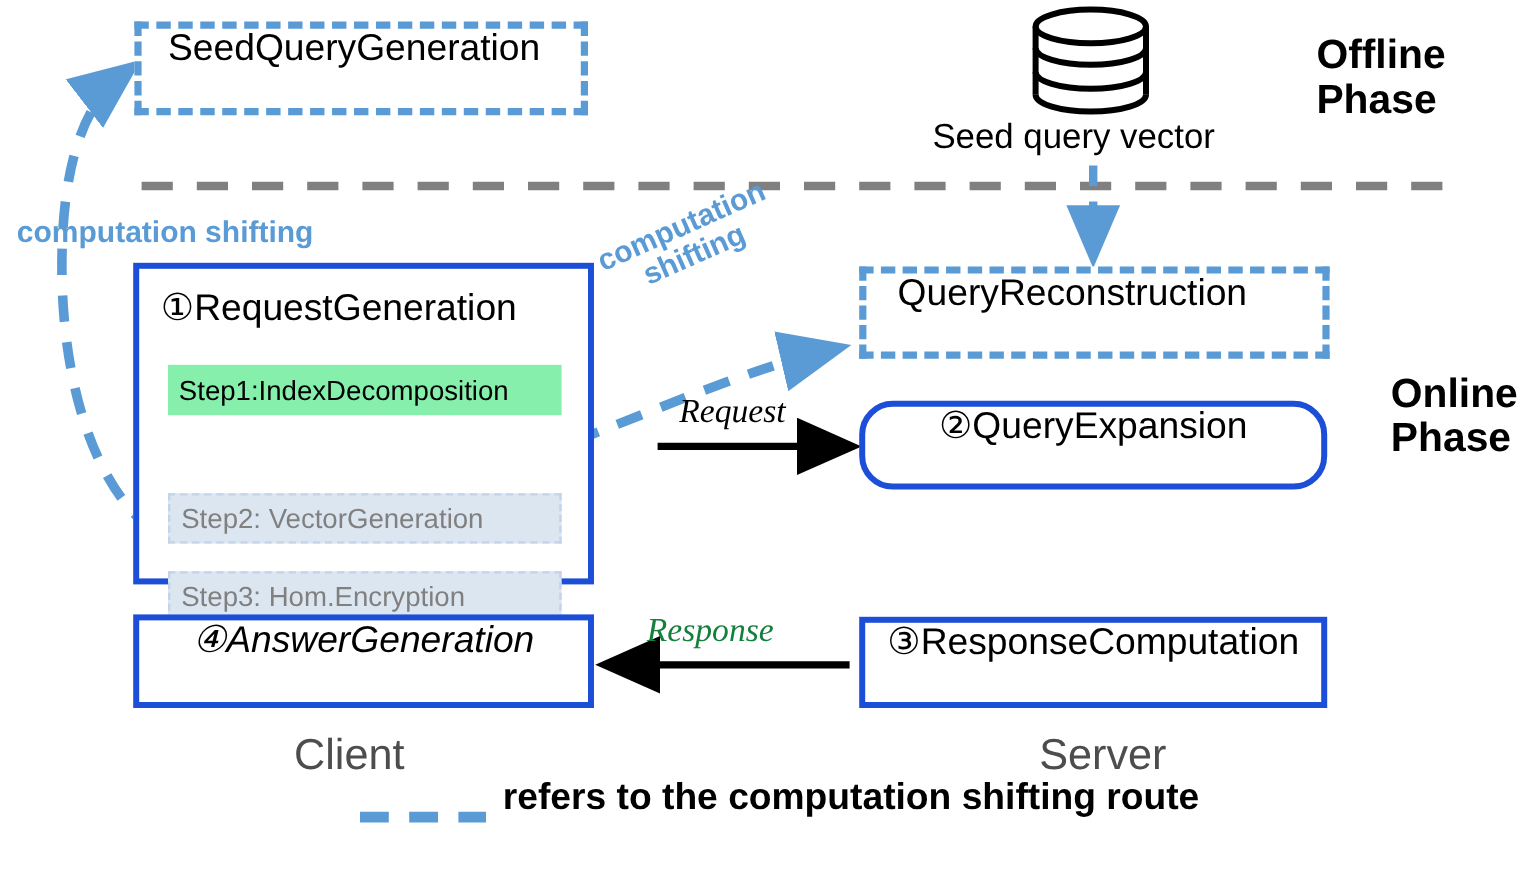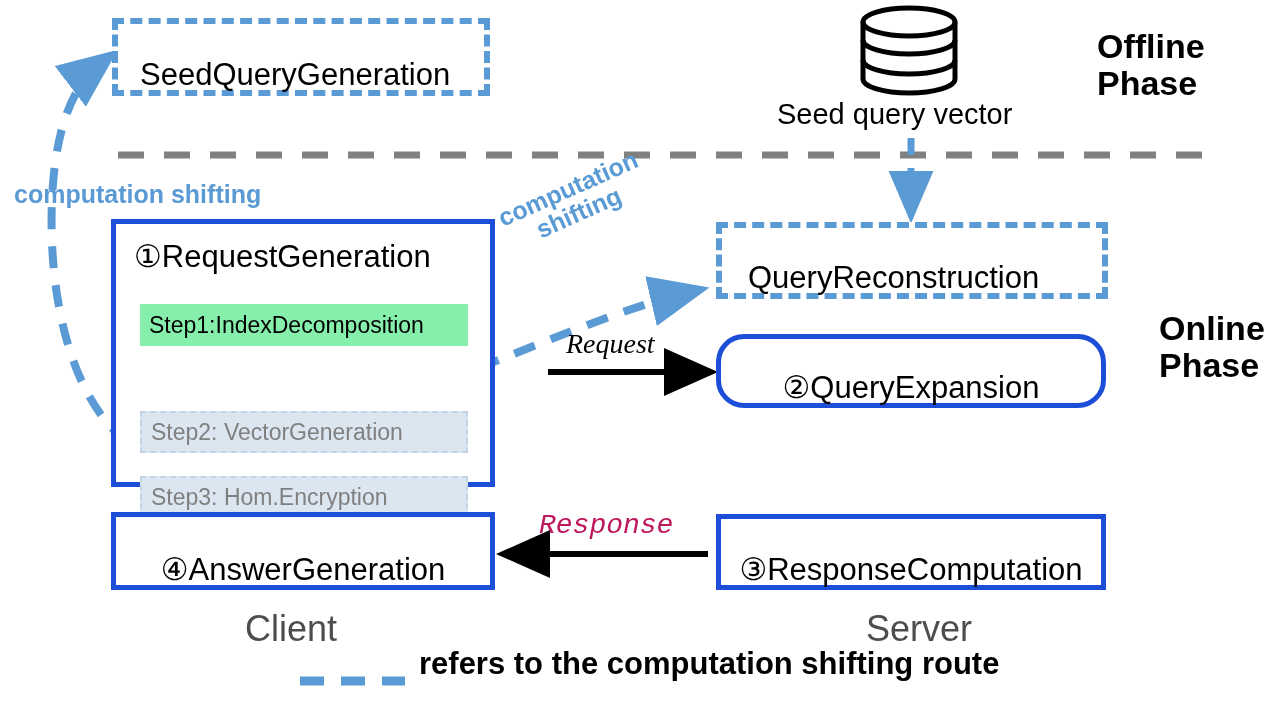--- a/index.html
+++ b/index.html
@@ -23,21 +23,21 @@
     top: 0;
     width: 1268px;
     height: 724px;
     pointer-events: none;
   }
 
   .box {
     position: absolute;
     box-sizing: border-box;
     display: flex;
-    align-items: flex-end;
+    align-items: flex-start;
   }
   .solid-box {
     border: 5px solid #1d4ed8;
     background: #ffffff;
   }
   .dashed-box {
     border: 6px dashed #5B9BD5;
     background: #ffffff;
   }
 
@@ -120,20 +120,21 @@
     width: 390px;
     height: 76px;
     justify-content: center;
   }
   #answergen-box {
     left: 111px;
     top: 512px;
     width: 384px;
     height: 78px;
     justify-content: center;
+    font-style: italic;
   }
 
   .free-text {
     position: absolute;
     white-space: nowrap;
     line-height: 1;
   }
   #db-caption {
     left: 777px;
     top: 100px;
@@ -174,22 +175,22 @@
     font-size: 28px;
     font-style: italic;
     font-family: "Liberation Serif", serif;
     color: #000;
   }
   #response-label {
     left: 539px;
     top: 512px;
     font-size: 28px;
     font-style: italic;
-    font-family: Liberation Mono, monospace;
-    color: #be185d;
+    font-family: Liberation Serif, serif;
+    color: #15803d;
   }
   .side-label {
     position: absolute;
     font-weight: normal;
     font-size: 36px;
     color: #4d4d4d;
     white-space: nowrap;
   }
   #client-label { left: 245px; top: 608px; }
   #server-label { left: 866px; top: 608px; }

